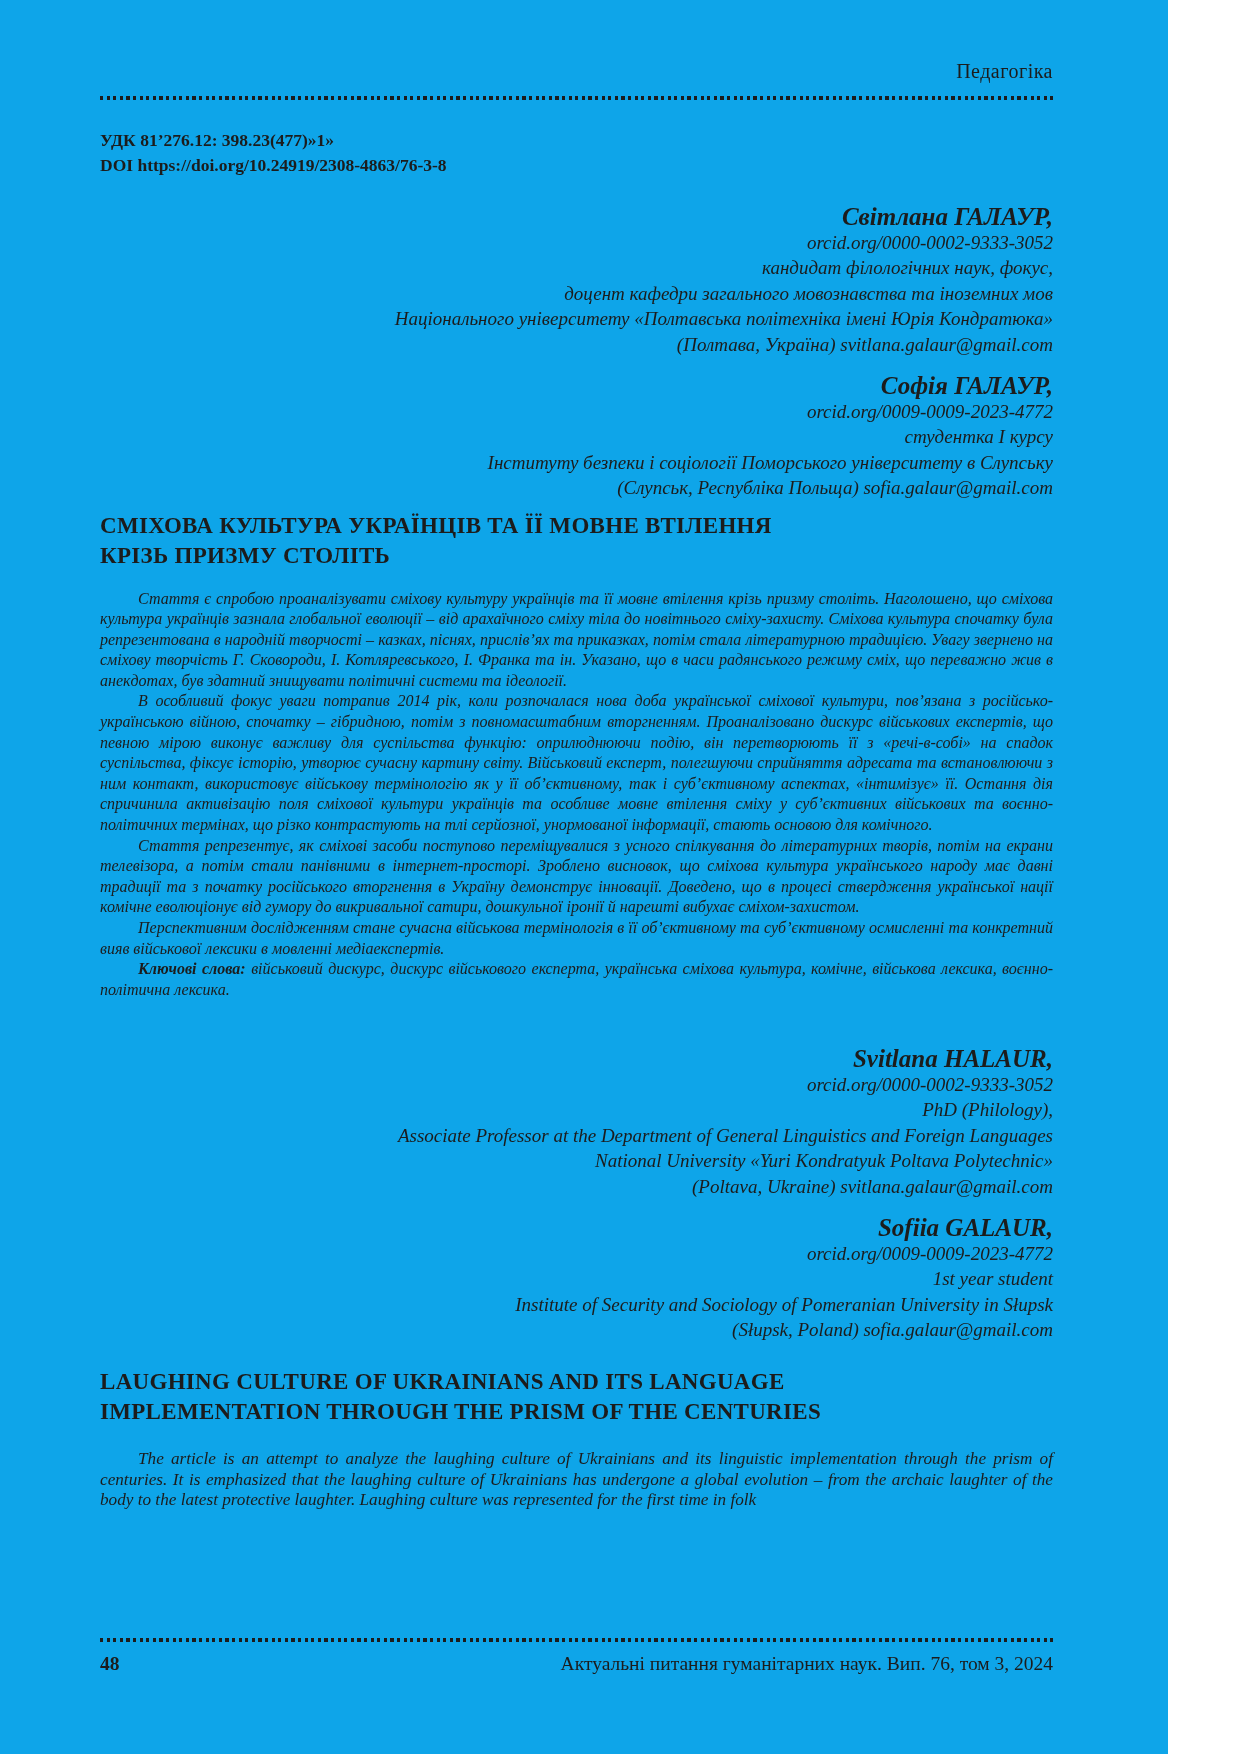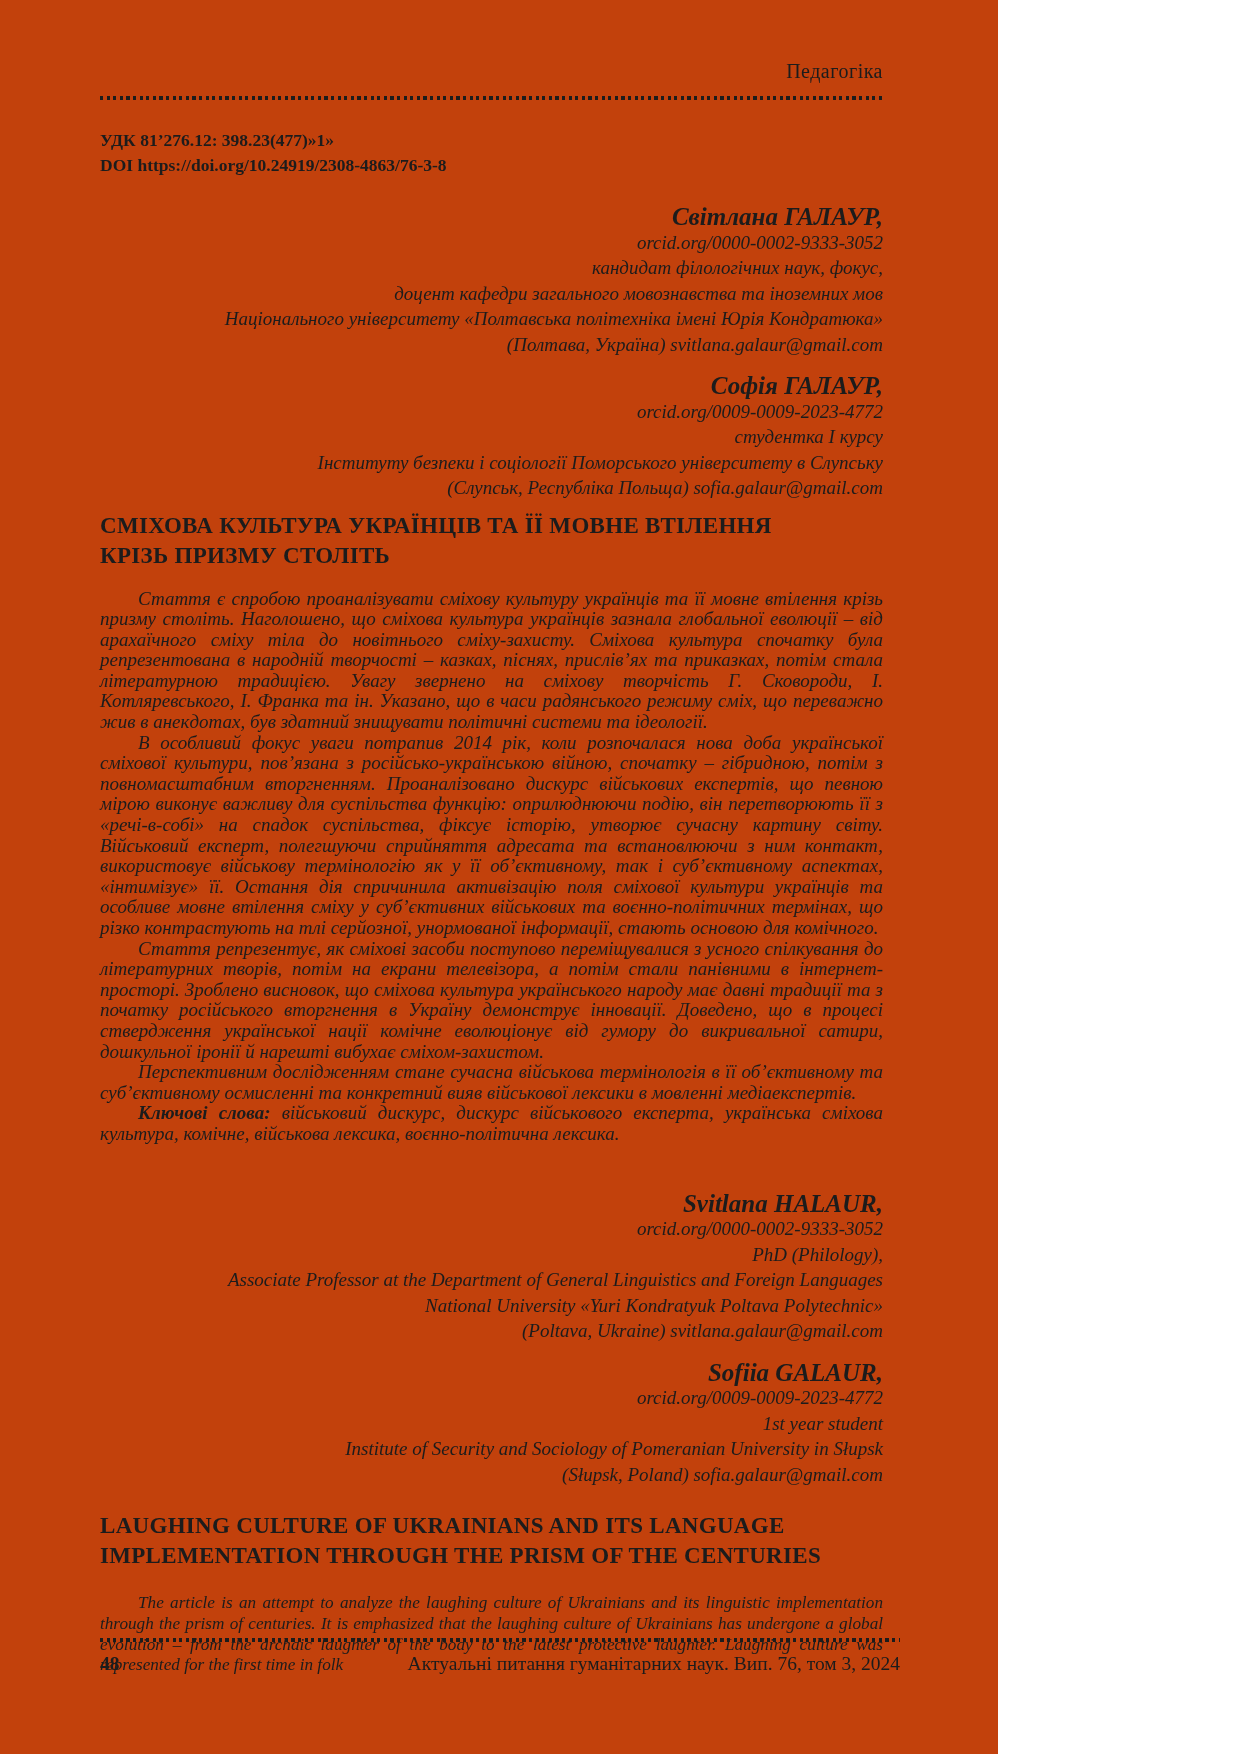--- a/index.html
+++ b/index.html
@@ -5,23 +5,23 @@
   * { box-sizing: border-box; }
   html, body { margin: 0; padding: 0; }
   body {
     width: 1240px;
     background: #ffffff;
     font-family: "Liberation Serif", "DejaVu Serif", serif;
     color: #1c1c1c;
   }
   .page {
     position: relative;
-    width: 998px;
+    width: 1168px;
     height: 1754px;
-    background: #c2410c;
+    background: #0ea5e9;
     overflow: hidden;
   }
   .content {
     position: absolute;
     inset: 0;
     padding: 58px 115px 0 100px;
   }
   .section-label {
     text-align: right;
     font-size: 20px;
@@ -54,38 +54,38 @@
   .article-title {
     margin-top: 10px;
     font-weight: bold;
     font-size: 23px;
     line-height: 30px;
     letter-spacing: 0.3px;
   }
   .abstract {
     margin-top: 18px;
     font-style: italic;
-    font-size: 19px;
+    font-size: 16px;
     line-height: 20.6px;
     text-align: justify;
   }
   .abstract p { margin: 0; text-indent: 38px; }
   .kw-label { font-weight: bold; }
   .en-authors-first { margin-top: 46px; }
   .en-authors-second { margin-top: 16px; }
   .article-title.en { margin-top: 24px; }
   .abstract.en {
     margin-top: 22px;
     font-size: 17.2px;
     line-height: 20.8px;
   }
   .footer {
     position: absolute;
     left: 100px;
-    right: 98px;
+    right: 115px;
     top: 1638px;
   }
   .footer-row {
     margin-top: 9px;
     display: flex;
     justify-content: space-between;
     align-items: baseline;
     font-size: 19.5px;
     line-height: 26px;
   }

